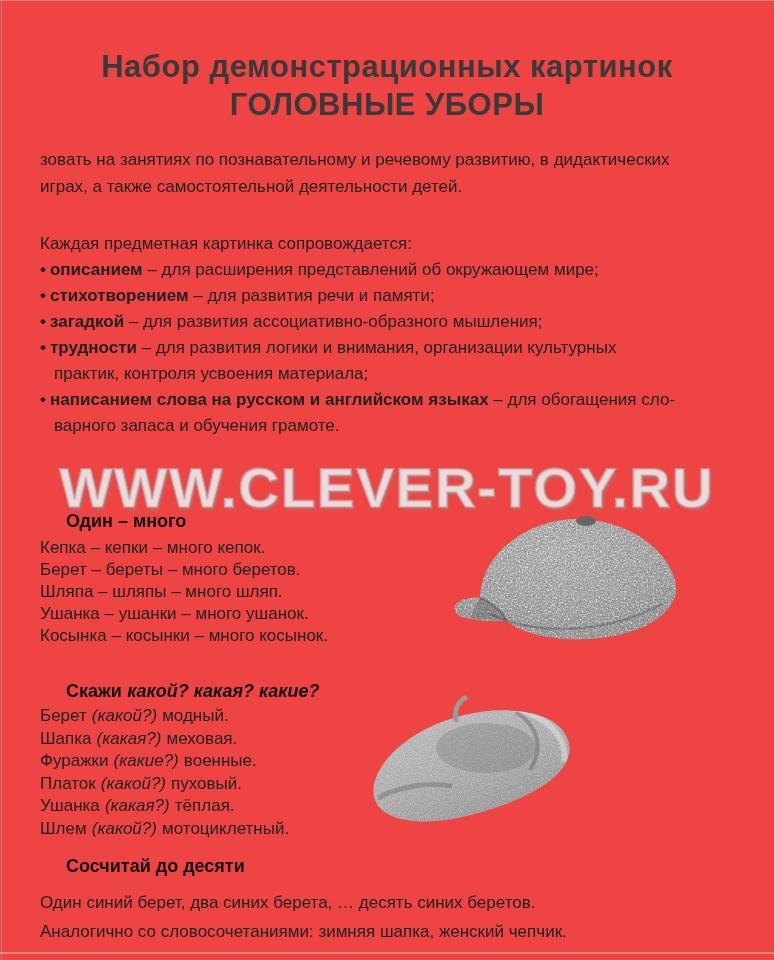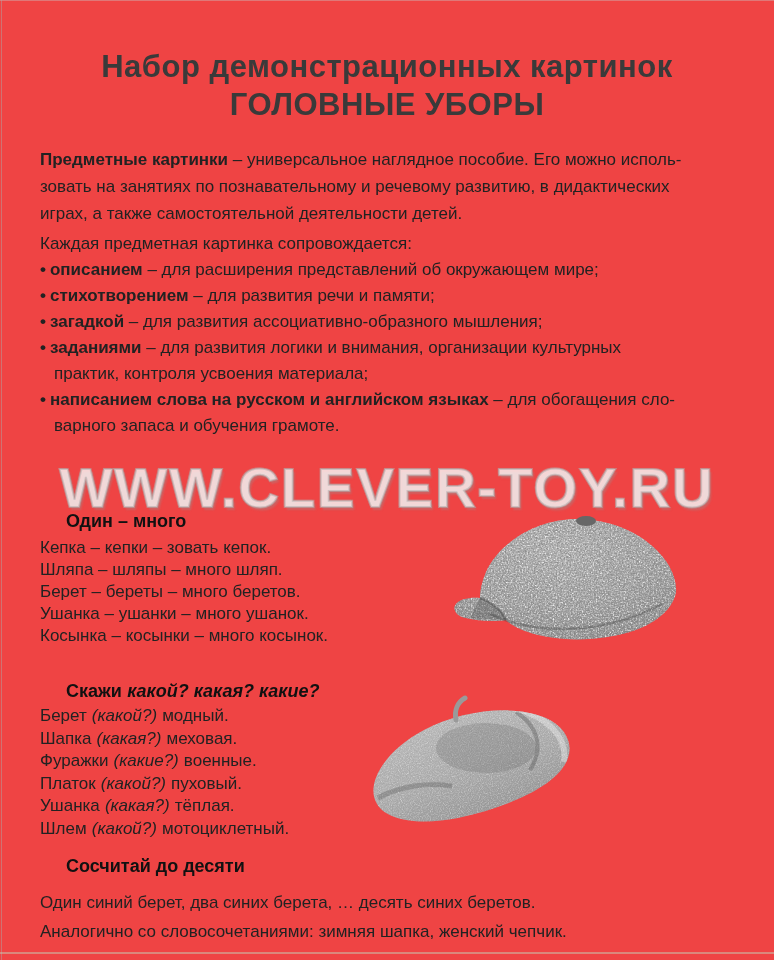--- a/index.html
+++ b/index.html
@@ -59,47 +59,46 @@
   <div class="edge-top"></div>
   <div class="edge-left"></div>
   <div class="edge-bottom"></div>
 
   <div class="title-block">
     <div class="line">Набор демонстрационных картинок</div>
     <div class="line">ГОЛОВНЫЕ УБОРЫ</div>
   </div>
 
   <div class="para1 txt">
-    <div class="line"><b>Предметные картинки</b><span> – универсальное наглядное пособие. Его можно исполь-</span></div>
     <div class="line">зовать на занятиях по познавательному и речевому развитию, в дидактических</div>
     <div class="line">играх, а также самостоятельной деятельности детей.</div>
   </div>
 
   <div class="para2 txt">
     <div class="line">Каждая предметная картинка сопровождается:</div>
   </div>
 
   <div class="bullets txt">
     <div class="line"><span class="bullet-dot">•</span><b>описанием</b><span> – для расширения представлений об окружающем мире;</span></div>
     <div class="line"><span class="bullet-dot">•</span><b>стихотворением</b><span> – для развития речи и памяти;</span></div>
     <div class="line"><span class="bullet-dot">•</span><b>загадкой</b><span> – для развития ассоциативно-образного мышления;</span></div>
-    <div class="line"><span class="bullet-dot">•</span><b>заданиями</b><span> – для развития логики и внимания, организации культурных</span></div>
+    <div class="line"><span class="bullet-dot">•</span><b>трудности</b><span> – для развития логики и внимания, организации культурных</span></div>
     <div class="line cont">практик, контроля усвоения материала;</div>
     <div class="line"><span class="bullet-dot">•</span><b>написанием слова на русском и английском языках</b><span> – для обогащения сло-</span></div>
     <div class="line cont">варного запаса и обучения грамоте.</div>
   </div>
 
 
   <div class="watermark">WWW.CLEVER-TOY.RU</div>
 
   <div class="h-sect h-one-many">Один – много</div>
   <div class="list-one-many txt">
-    <div class="line">Кепка – кепки – зовать кепок.</div>
+    <div class="line">Кепка – кепки – много кепок.</div>
+    <div class="line">Берет – береты – много беретов.</div>
     <div class="line">Шляпа – шляпы – много шляп.</div>
-    <div class="line">Берет – береты – много беретов.</div>
     <div class="line">Ушанка – ушанки – много ушанок.</div>
     <div class="line">Косынка – косынки – много косынок.</div>
   </div>
 
   <div class="cap-img">
     <svg width="238" height="140" viewBox="0 0 238 140">
       <defs>
         <radialGradient id="capShade" cx="45%" cy="28%" r="80%">
           <stop offset="0%" stop-color="#b3b3b3"></stop>
           <stop offset="55%" stop-color="#9e9e9e"></stop>

